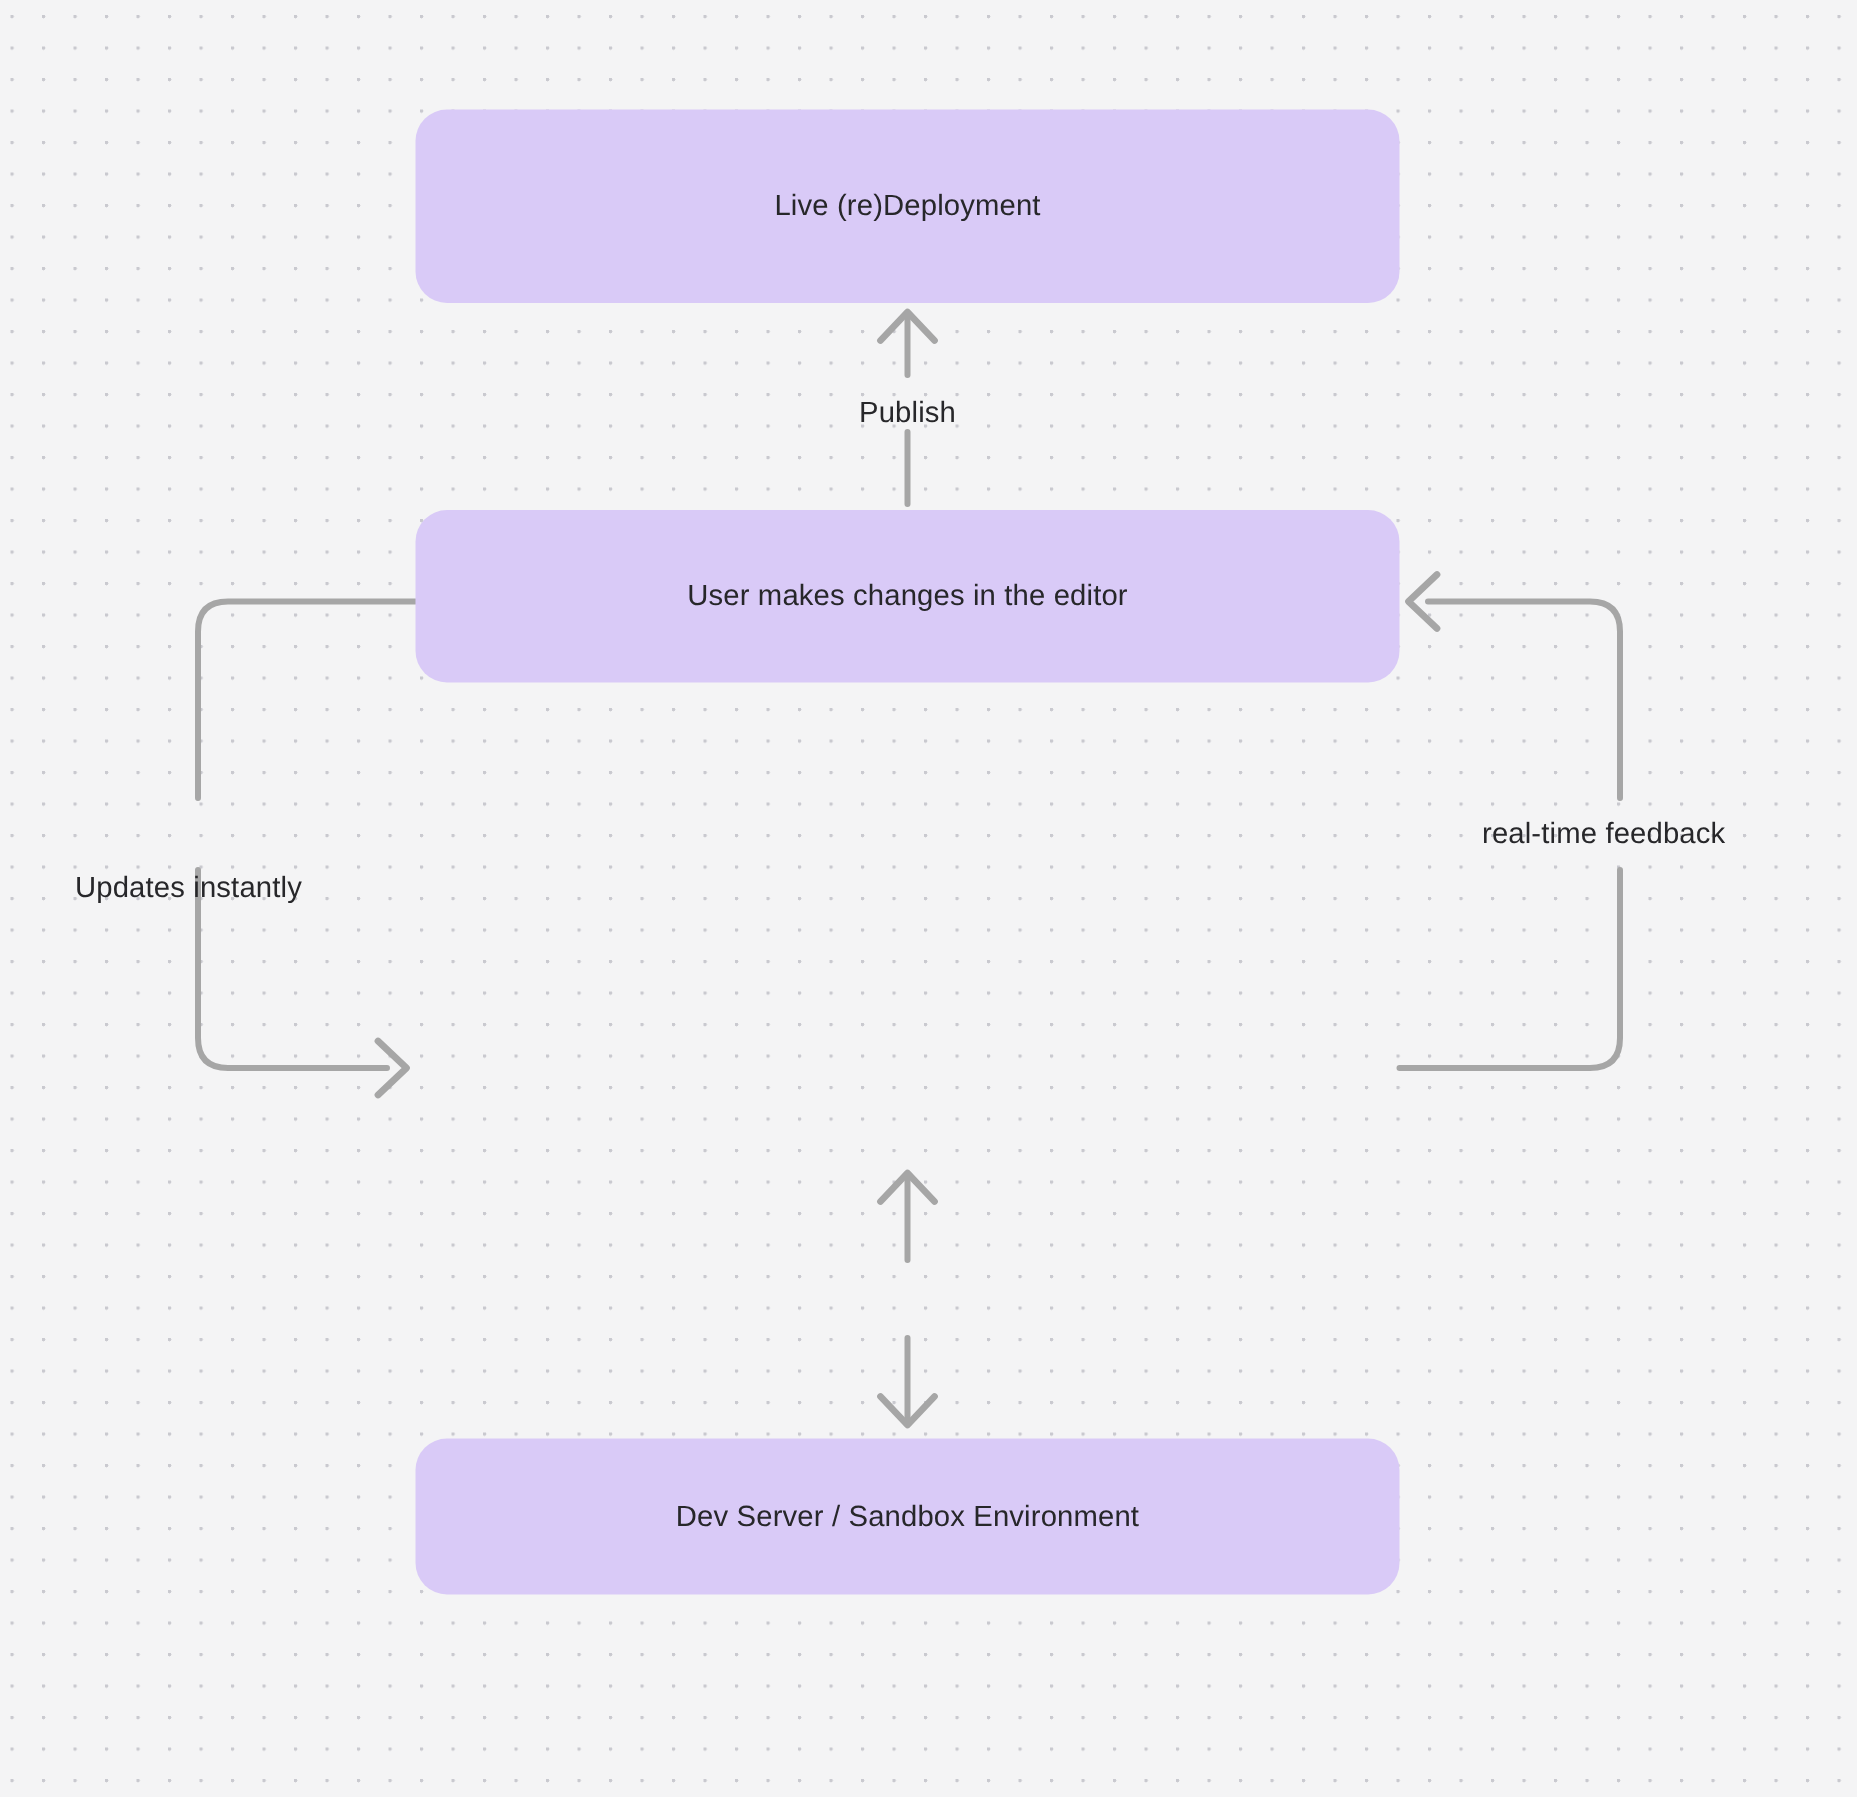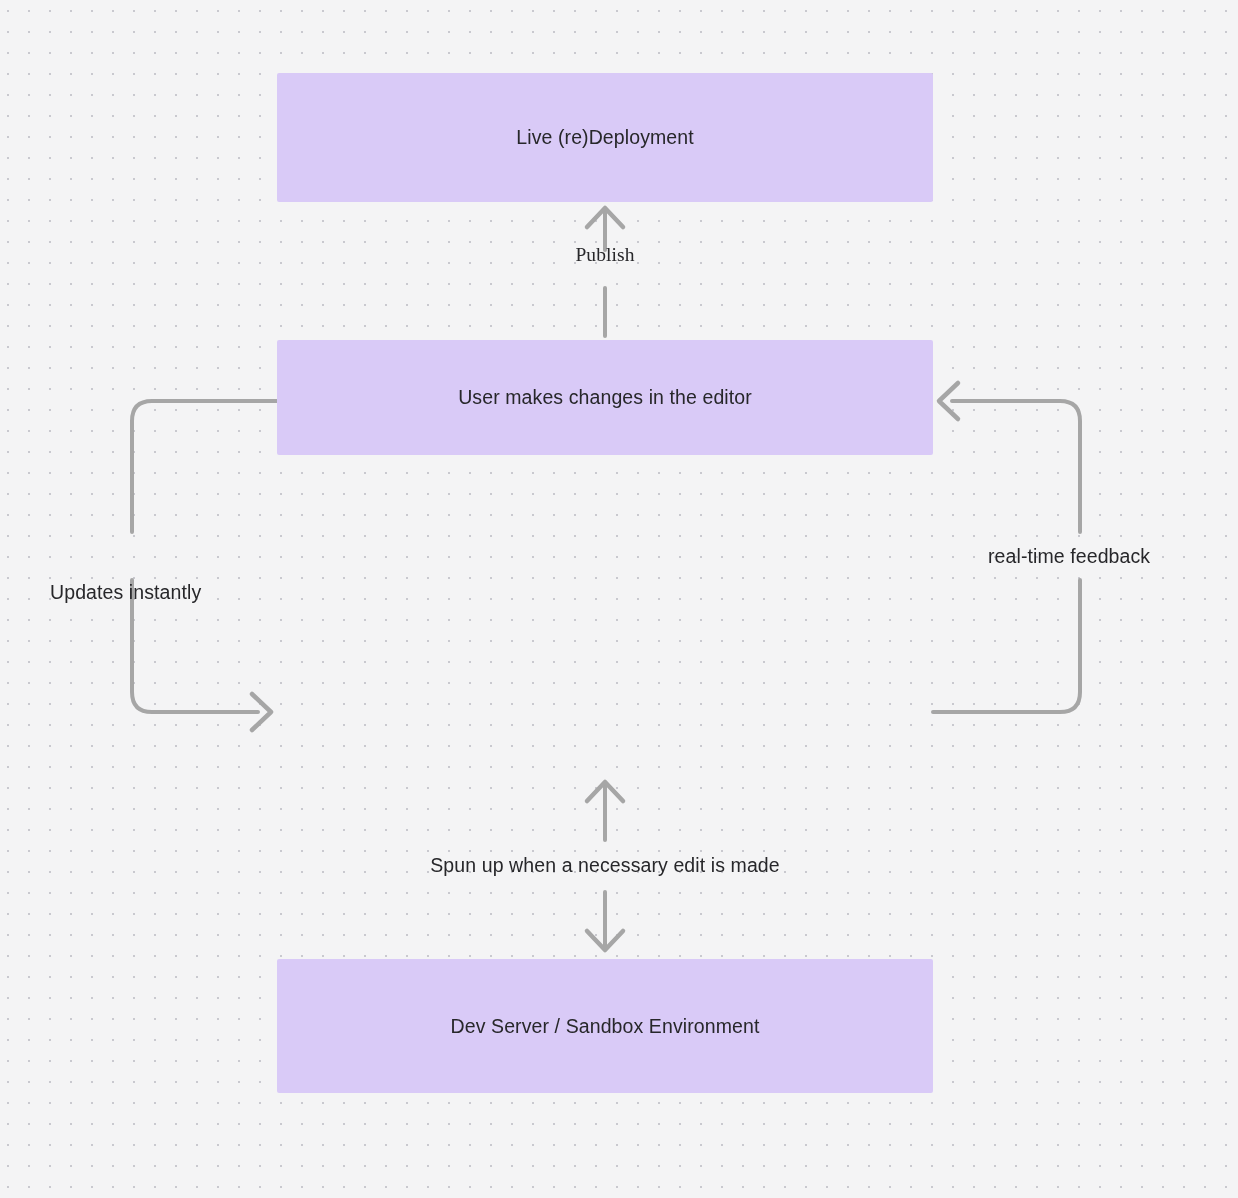--- a/index.html
+++ b/index.html
@@ -48,21 +48,21 @@
     stroke-width: 4.5;
     stroke-linecap: round;
     stroke-linejoin: round;
   }
 
   
   .node {
     position: absolute;
     box-sizing: border-box;
     background-color: #d9caf7;
-    border-radius: 2px;
+    border-radius: 21px;
     display: flex;
     align-items: center;
     justify-content: center;
     color: #27272a;
     font-size: 19.5px;
     font-weight: 400;
     letter-spacing: 0.1px;
     line-height: 1.25;
     text-align: center;
     user-select: none;
@@ -132,25 +132,24 @@
 
   <div class="node" style="left:277px; top:73px; width:656px; height:129px;">
     <span>Live (re)Deployment</span>
   </div>
 
   <div class="node" style="left:277px; top:340px; width:656px; height:115px;">
     <span>User makes changes in the editor</span>
   </div>
 
 
-  <div class="node" style="left:277px; top:959px; width:656px; height:134px;">
+  <div class="node" style="left:277px; top:959px; width:656px; height:104px;">
     <span>Dev Server / Sandbox Environment</span>
   </div>
 
-  <div class="edge-label center" style="left:605px; top:255px;font-family:Liberation Serif, serif;">Publish</div>
+  <div class="edge-label center" style="left:605px; top:276px;">Publish</div>
 
   <div class="edge-label left-anchor" style="left:50px; top:557px;margin-top:36px;">Updates instantly</div>
 
   <div class="edge-label left-anchor" style="left:988px; top:557px;">real-time feedback</div>
 
-  <div class="edge-label center" style="left:605px; top:866px;">Spun up when a necessary edit is made</div>
 
 </div>
 
 </body></html>

